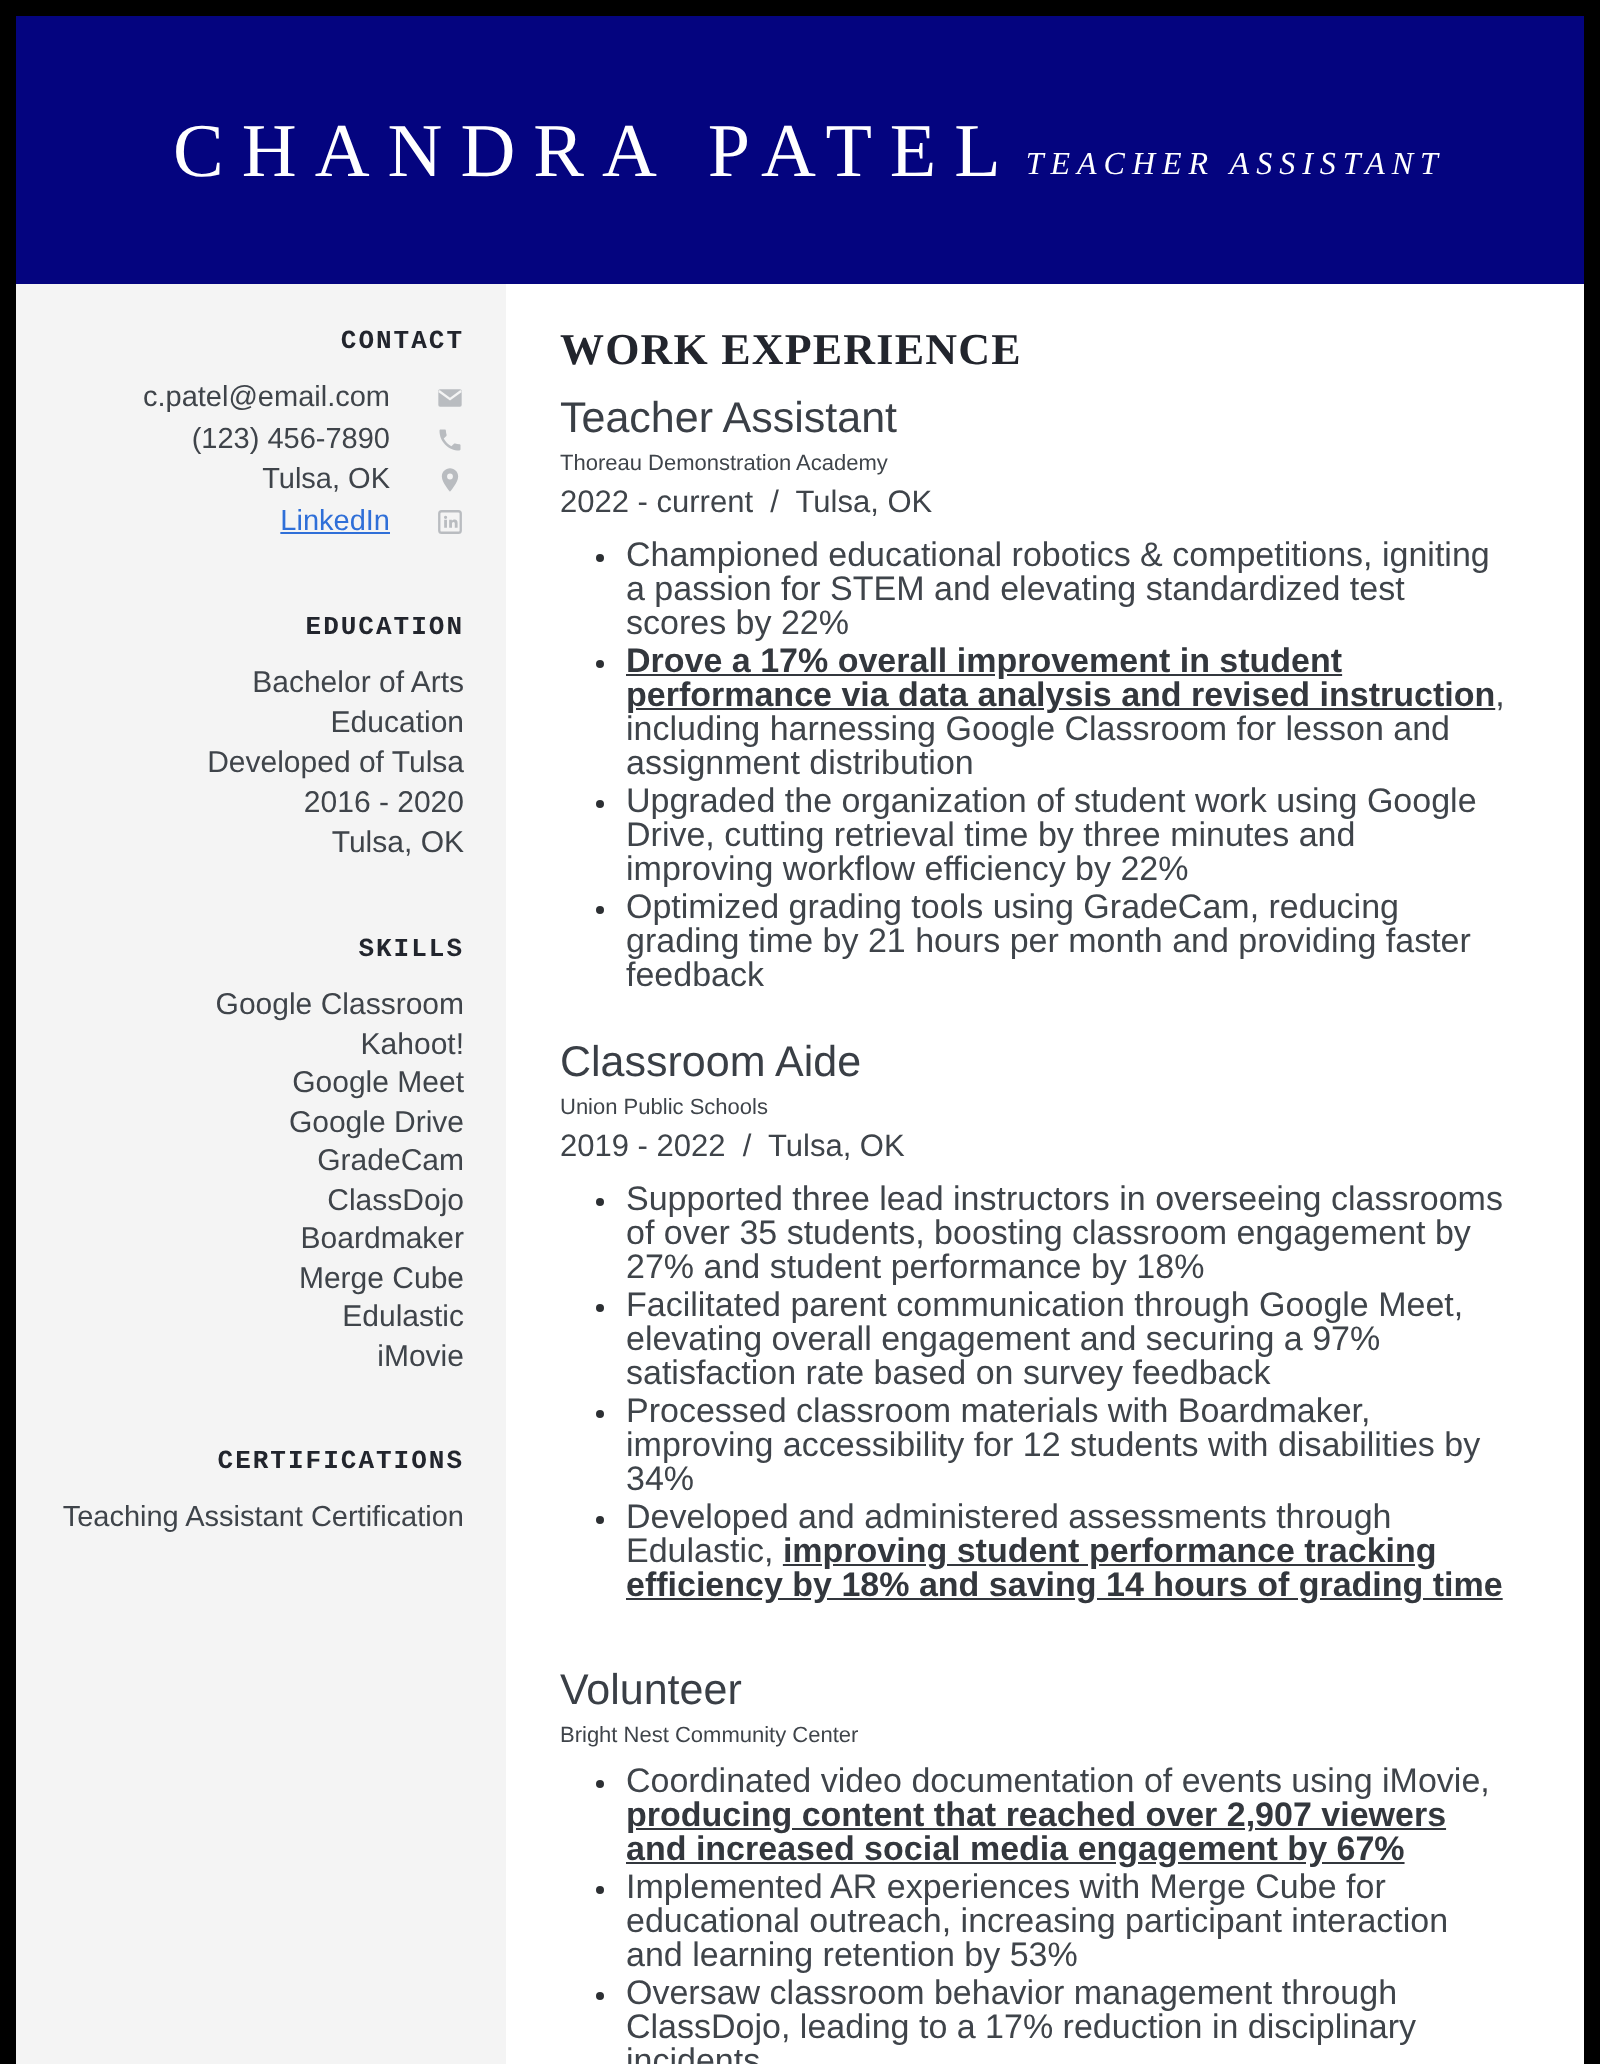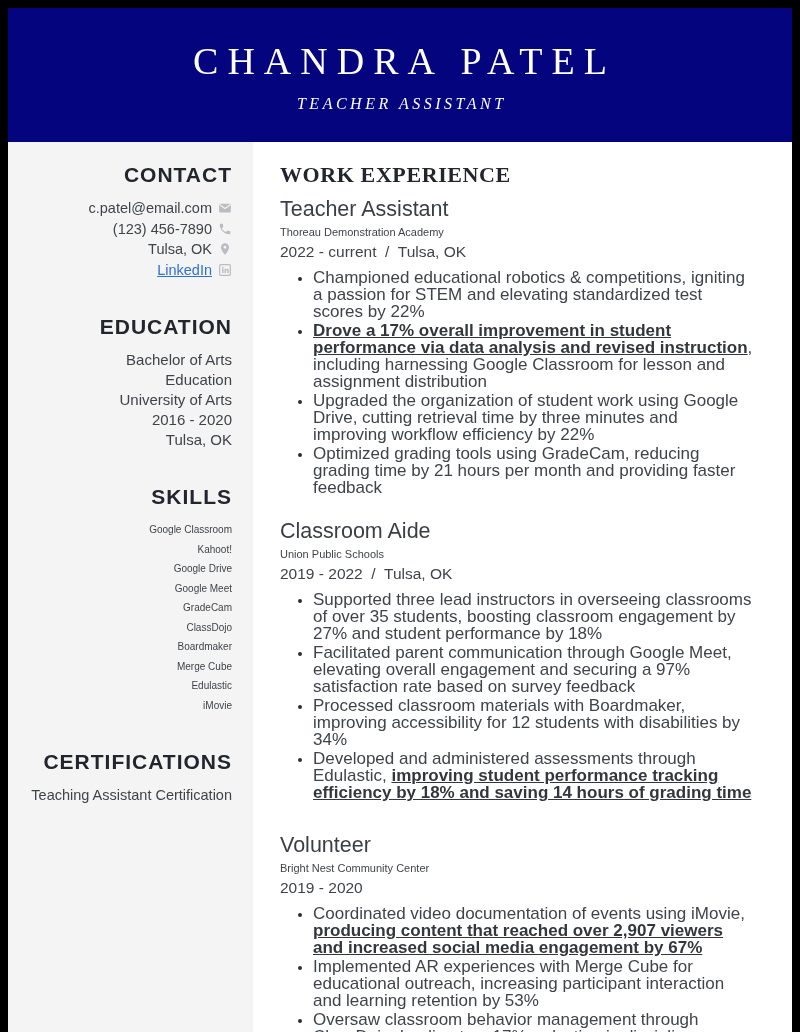--- a/index.html
+++ b/index.html
@@ -24,21 +24,21 @@
     background:#ffffff;
     box-sizing:border-box;
     display:flex;
     flex-direction:column;
   }
   
   .banner{
     height:130px;
     background:var(--accent);
     display:flex;
-    flex-direction:column;
+    flex-direction:row;
     align-items:center;
     justify-content:center;
     padding-top:4px;
   }
   .person-name{
     font-family:"Liberation Serif", serif;
     font-weight:400;
     font-size:38px;
     letter-spacing:9px;
     text-indent:9px;
@@ -60,46 +60,46 @@
   .sidebar{
     width:245px;
     flex:0 0 245px;
     background:var(--sidebar-bg);
     box-sizing:border-box;
     padding:21px 21px 30px 18px;
     text-align:right;
   }
   .sidebar-section{margin:0 0 35px;}
   .sidebar-heading{
-    font-family:Liberation Sans, sans-serif;
+    font-family:Liberation Mono, monospace;
     font-weight:700;
-    font-size:21px;
+    font-size:13px;
     letter-spacing:1px;
     color:var(--ink-heading);
     margin:0 0 11px;
   }
   .contact-item{
     display:flex;
     justify-content:flex-end;
     align-items:center;
-    gap:6px;
+    gap:23px;
     font-size:14.5px;
     line-height:20.5px;
     color:var(--ink-body);
   }
   .contact-icon{
     width:14px;height:14px;
     color:var(--icon-gray);
     display:inline-flex;
     flex:0 0 14px;
   }
   .contact-icon svg{width:14px;height:14px;display:block;}
   a.link{color:var(--link-blue);text-decoration:underline;}
   .side-line{font-size:15px;line-height:20px;color:var(--ink-body);}
-  .skill-line{font-size:10px;line-height:19.5px;color:var(--ink-body);}
+  .skill-line{font-size:15px;line-height:19.5px;color:var(--ink-body);}
   .cert-line{font-size:14.5px;line-height:20px;color:var(--ink-body);text-align:right;}
   
   .main{
     flex:1;
     box-sizing:border-box;
     padding:20px 37px 30px 27px;
   }
   .section{margin:0 0 32px;}
   .section-heading{
     font-family:"Liberation Serif", serif;
@@ -182,33 +182,33 @@
               </span>
             </div>
           </div>
       </section>
 
       <section class="sidebar-section">
         <h2 class="sidebar-heading">EDUCATION</h2>
         <div id="education-list">
             <div class="side-line">Bachelor of Arts</div>
             <div class="side-line">Education</div>
-            <div class="side-line">University of Arts</div>
+            <div class="side-line">Developed of Tulsa</div>
             <div class="side-line">2016 - 2020</div>
             <div class="side-line">Tulsa, OK</div>
           </div>
       </section>
 
       <section class="sidebar-section">
         <h2 class="sidebar-heading">SKILLS</h2>
         <div id="skills-list">
             <div class="skill-line">Google Classroom</div>
             <div class="skill-line">Kahoot!</div>
+            <div class="skill-line">Google Meet</div>
             <div class="skill-line">Google Drive</div>
-            <div class="skill-line">Google Meet</div>
             <div class="skill-line">GradeCam</div>
             <div class="skill-line">ClassDojo</div>
             <div class="skill-line">Boardmaker</div>
             <div class="skill-line">Merge Cube</div>
             <div class="skill-line">Edulastic</div>
             <div class="skill-line">iMovie</div>
           </div>
       </section>
 
       <section class="sidebar-section">
@@ -243,21 +243,20 @@
               <li class="bullet"><span>Facilitated parent communication through Google Meet, elevating overall engagement and securing a 97% satisfaction rate based on survey feedback</span></li>
               <li class="bullet"><span>Processed classroom materials with Boardmaker, improving accessibility for 12 students with disabilities by 34%</span></li>
               <li class="bullet"><span>Developed and administered assessments through Edulastic, </span><span class="em">improving student performance tracking efficiency by 18% and saving 14 hours of grading time</span></li>
             </ul>
           </article>
         </section>
         <section class="section">
           <article class="entry">
             <h3 class="entry-title">Volunteer</h3>
             <div class="entry-org">Bright Nest Community Center</div>
-            <div class="entry-meta">2019 - 2020</div>
             <ul class="bullets">
               <li class="bullet"><span>Coordinated video documentation of events using iMovie, </span><span class="em">producing content that reached over 2,907 viewers and increased social media engagement by 67%</span></li>
               <li class="bullet"><span>Implemented AR experiences with Merge Cube for educational outreach, increasing participant interaction and learning retention by 53%</span></li>
               <li class="bullet"><span>Oversaw classroom behavior management through ClassDojo, leading to a 17% reduction in disciplinary incidents</span></li>
               <li class="bullet"><span>Designed and executed interactive Kahoot! sessions for community workshops, enhancing participant engagement by 37%</span></li>
             </ul>
           </article>
         </section>
       </main>
 

